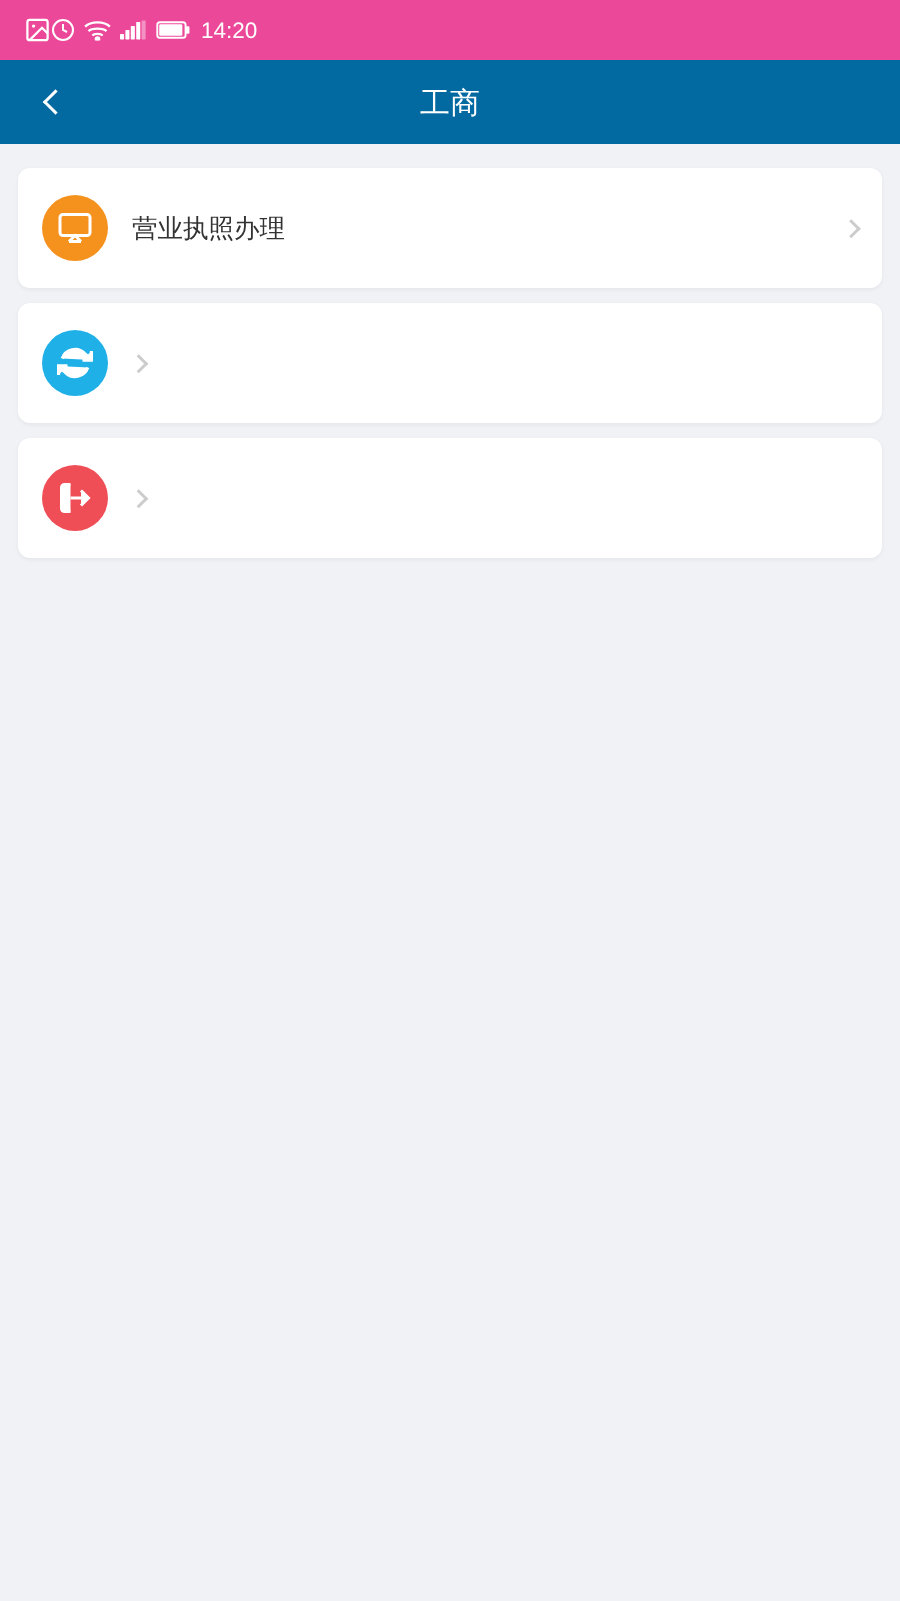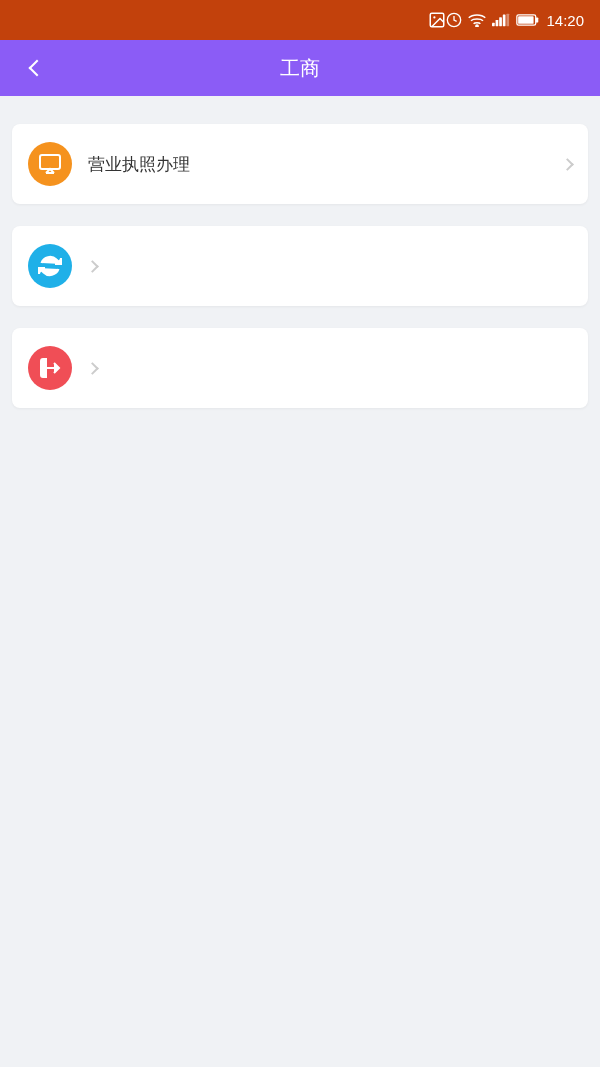--- a/index.html
+++ b/index.html
@@ -14,24 +14,24 @@
       height: 1067px;
       font-family: -apple-system, 'PingFang SC', 'Microsoft YaHei', sans-serif;
       background: #f0f2f5;
       overflow: hidden;
     }
 
     
     .status-bar {
       width: 100%;
       height: 40px;
-      background: #c2410c;
-      display: flex;
-      align-items: center;
-      justify-content: flex-end;
+      background: #ec4899;
+      display: flex;
+      align-items: center;
+      justify-content: flex-start;
       padding: 0 16px;
     }
 
     .status-bar-left {
       display: flex;
       align-items: center;
     }
 
     .status-bar-right {
       display: flex;
@@ -44,21 +44,21 @@
     .time {
       font-size: 15px;
       color: white;
       font-weight: 500;
     }
 
     
     .nav-bar {
       width: 100%;
       height: 56px;
-      background: #8b5cf6;
+      background: #0369a1;
       display: flex;
       align-items: center;
       justify-content: center;
       position: relative;
     }
 
     .back-button {
       position: absolute;
       left: 16px;
       width: 36px;
@@ -95,21 +95,20 @@
 
     
     .menu-item {
       background: white;
       border-radius: 8px;
       display: flex;
       align-items: center;
       padding: 18px 16px;
       cursor: pointer;
       box-shadow: 0 1px 3px rgba(0,0,0,0.05);
-      margin-top: 12px;
     }
 
     .menu-icon-wrapper {
       width: 44px;
       height: 44px;
       border-radius: 50%;
       display: flex;
       align-items: center;
       justify-content: center;
       margin-right: 16px;

